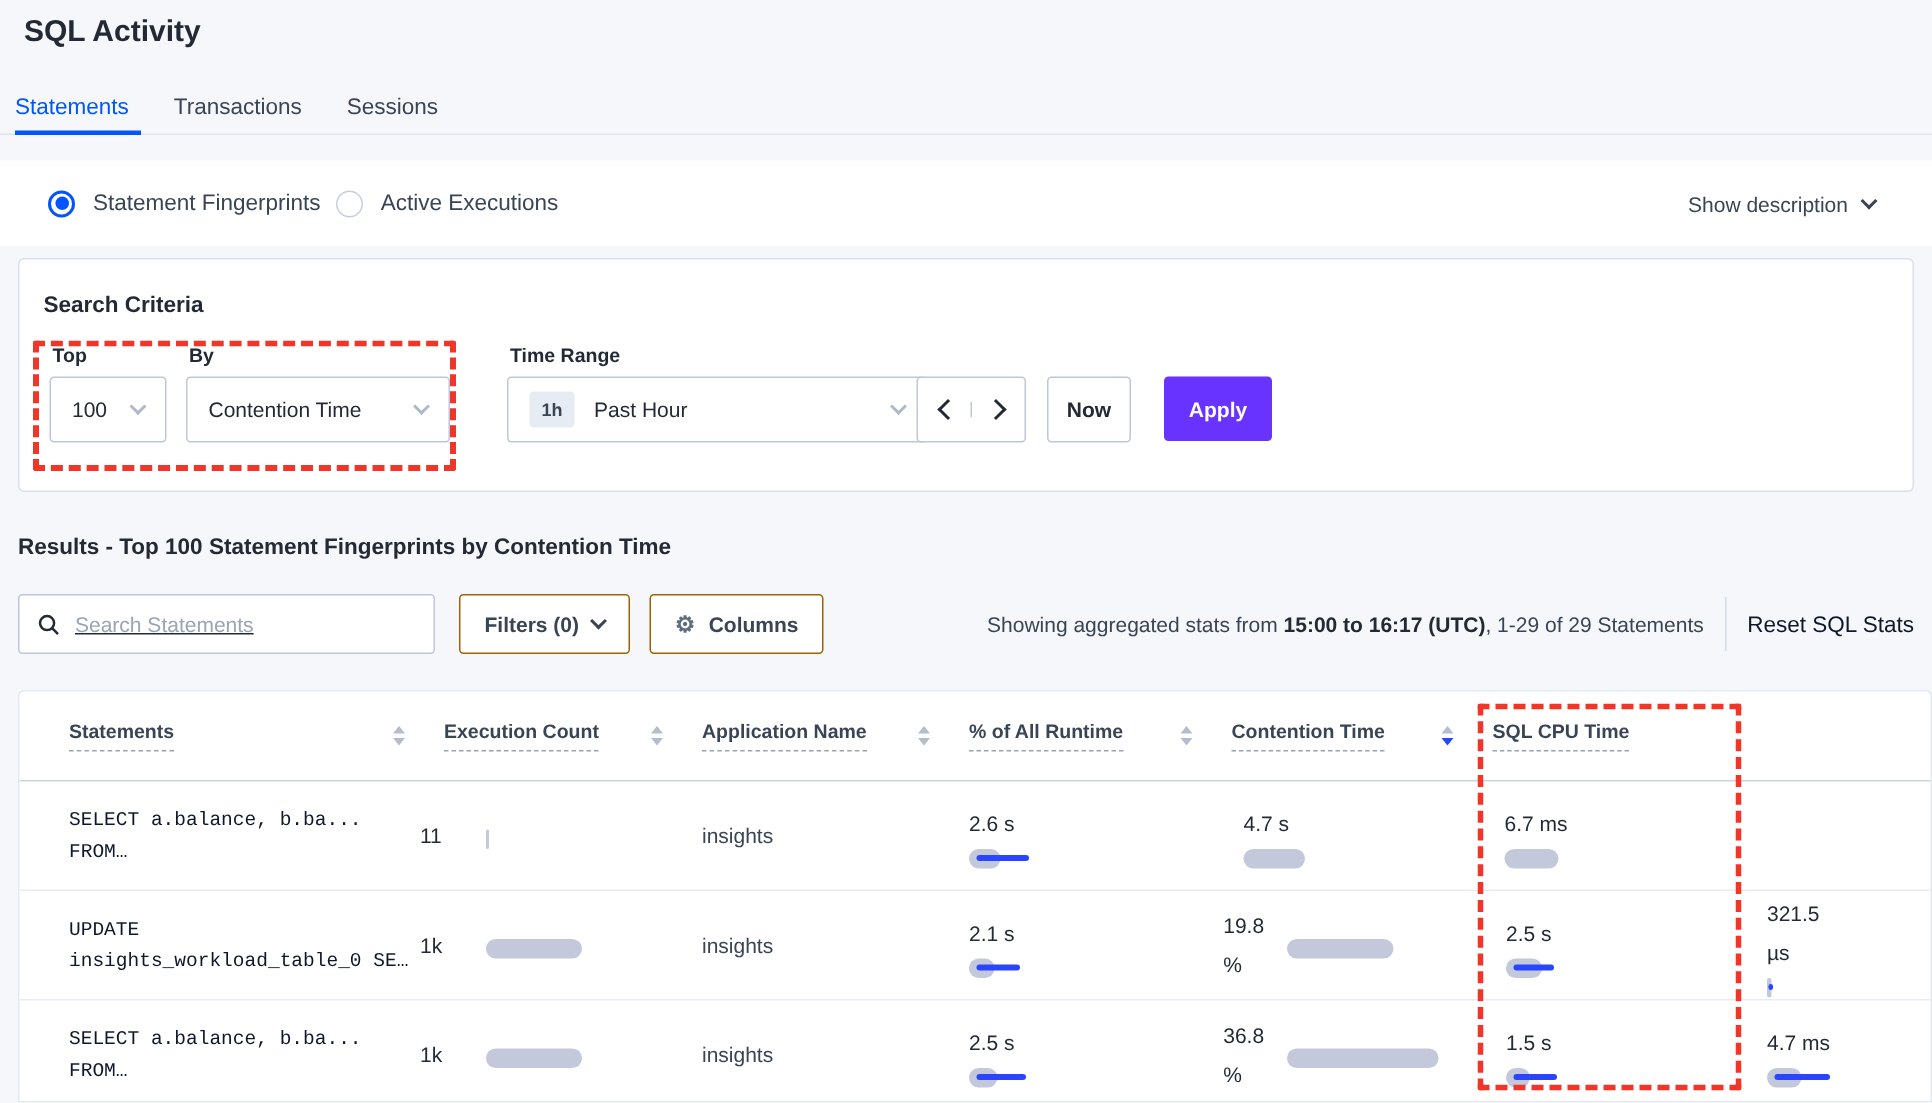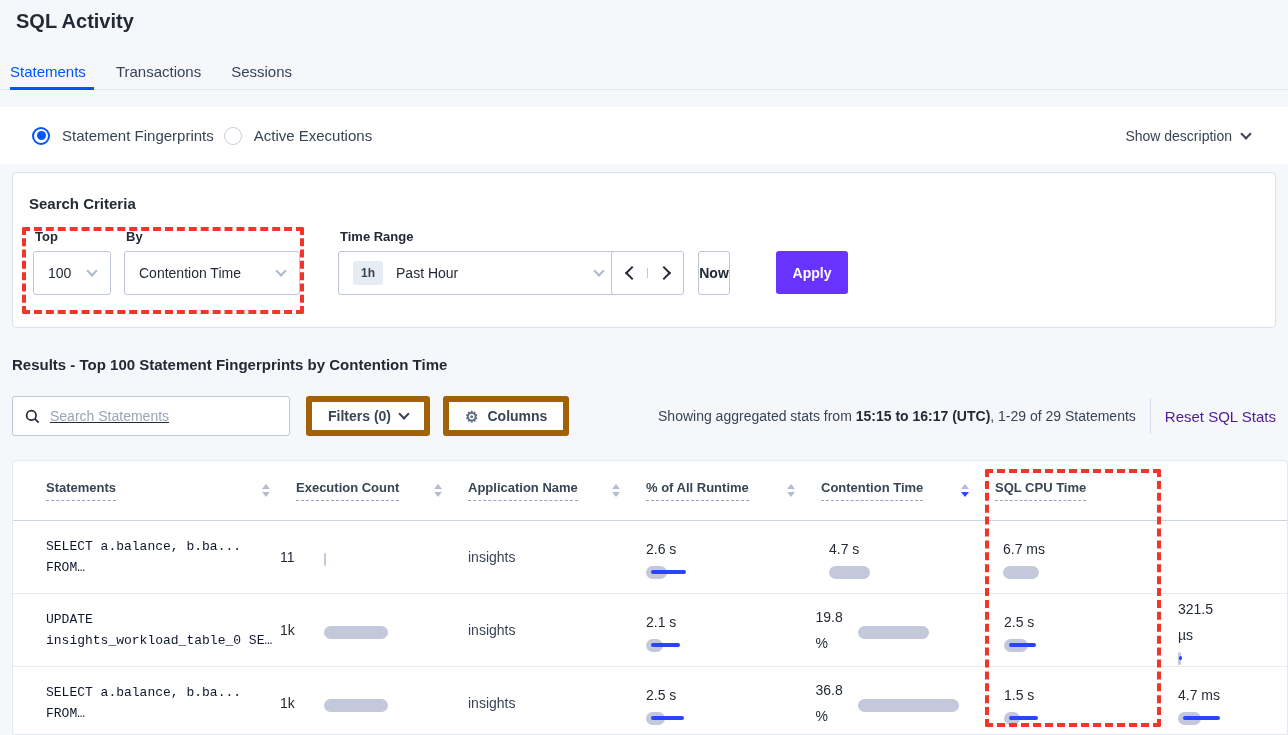--- a/index.html
+++ b/index.html
@@ -33,40 +33,40 @@
   .criteria-card { position:absolute; top:172px; left:12px; width:1264px; height:156px; background:#fff; border:1px solid #d9dfeb; border-radius:4px; }
   .card-title { position:absolute; left:16px; top:22px; font-size:15px; font-weight:700; color:#242a35; }
   .fld-label { position:absolute; top:56px; font-size:13px; font-weight:700; color:#242a35; }
   .select { position:absolute; top:78px; height:44px; border:1px solid #c0c6d9; border-radius:3px; background:#fff; display:flex; align-items:center; padding:0 14px; font-size:14px; color:#242a35; cursor:pointer; }
   .select .chev { margin-left:auto; }
   .badge-1h { background:#e6ebf4; color:#394455; font-size:12px; font-weight:700; border-radius:3px; padding:5px 8px; margin-right:13px; }
   .btn { display:flex; align-items:center; justify-content:center; border:1px solid #c0c6d9; border-radius:3px; background:#fff; font-size:14px; font-weight:700; color:#242a35; cursor:pointer; }
   .prevnext { position:absolute; left:598px; top:78px; width:73px; height:44px; display:flex; padding:0; }
   .prevnext .half { flex:1; display:flex; align-items:center; justify-content:center; cursor:pointer; }
   .prevnext .half + .half { border-left:1px solid #c0c6d9; }
-  .now-btn { position:absolute; left:685px; top:78px; width:32px; height:44px; }
+  .now-btn { position:absolute; left:685px; top:78px; width:56px; height:44px; }
   .apply-btn { position:absolute; left:763px; top:78px; width:72px; height:43px; background:#6933ff; border:none; color:#fff; }
   
   .red-rect { position:absolute; border:4px dashed #f13528; border-radius:2px; pointer-events:none; z-index:50; }
   .rect1 { left:22px; top:227px; width:282px; height:87px; }
   .rect2 { left:985px; top:469px; width:176px; height:258px; }
   
   .results-heading { position:absolute; left:12px; top:356px; font-size:15px; font-weight:700; color:#242a35; }
   .toolbar { position:absolute; top:396px; left:12px; width:1264px; height:40px; display:flex; align-items:center; }
   .search-box { width:278px; height:40px; background:#fff; border:1px solid #c0c6d9; border-radius:3px; display:flex; align-items:center; padding:0 12px; }
   .search-box input { border:none; outline:none; flex:1; margin-left:10px; font-size:14px; color:#242a35; font-family:"Liberation Sans",sans-serif; background:transparent;text-decoration:underline; }
   .search-box input::placeholder { color:#9aa4b5; }
-  .tb-btn { height:40px; padding:0 16px; display:flex; align-items:center; gap:9px; background:#fff; border:6px solid #a16207; border-radius:3px; font-size:14px; font-weight:700; color:#394455; cursor:pointer; }
+  .tb-btn { height:40px; padding:0 16px; display:flex; align-items:center; gap:9px; background:#fff; border:1px solid #a16207; border-radius:3px; font-size:14px; font-weight:700; color:#394455; cursor:pointer; }
   .tb-btn.filters { margin-left:16px; }
   .tb-btn.columns { margin-left:13px; }
   .gear-glyph { font-size:15px; color:#5f6c81; line-height:1; }
   .stats { margin-left:auto; font-size:14px; color:#394455; white-space:nowrap; }
   .stats b { color:#242a35; }
   .vdiv { width:1px; height:36px; background:#d6dce8; margin:0 14px; flex:none; }
-  .reset-link { font-size:15px; color:#4c1d95; white-space:nowrap; cursor:pointer; text-decoration:none; }
+  .reset-link { font-size:15px; color:#0f172a; white-space:nowrap; cursor:pointer; text-decoration:none; }
   
   .table-card { position:absolute; top:460px; left:12px; width:1276px; height:275px; background:#fff; border:1px solid #e4e9f1; border-radius:4px 4px 0 0; overflow:hidden; }
   .trow { display:flex; width:1422px; }
   .thead { height:60px; align-items:center; border-bottom:1px solid #ccd4e0; }
   .th { display:flex; align-items:center; justify-content:space-between; padding-right:26px; cursor:pointer; }
   .th-label { font-size:13px; font-weight:700; color:#394455; border-bottom:1px dashed #97a3b7; padding-bottom:5px; white-space:nowrap; }
   .sort { display:flex; flex-direction:column; gap:3px; align-items:center; }
   .sort .up   { width:0; height:0; border-left:4.5px solid transparent; border-right:4.5px solid transparent; border-bottom:5px solid #b4bdcd; }
   .sort .down { width:0; height:0; border-left:4.5px solid transparent; border-right:4.5px solid transparent; border-top:5px solid #b4bdcd; }
   .sort.desc .down { border-top-color:#2945ff; }
@@ -160,21 +160,21 @@
       <input type="text" placeholder="Search Statements" style="">
     </div>
     <div class="tb-btn filters">
       <span>Filters (0)</span>
       <span class="chev dark"></span>
     </div>
     <div class="tb-btn columns">
       <span class="gear-glyph">⚙</span>
       <span>Columns</span>
     </div>
-    <div class="stats"><span>Showing aggregated stats from </span><b>15:15 to 16:17 (UTC)</b><span>, 1-29 of 29 Statements</span></div>
+    <div class="stats"><span>Showing aggregated stats from </span><b>15:00 to 16:17 (UTC)</b><span>, 1-29 of 29 Statements</span></div>
     <div class="vdiv"></div>
     <a class="reset-link">Reset SQL Stats</a>
   </div>
 
   <div class="table-card">
     <div class="trow thead">
       <div class="th c1">
         <span class="th-label">Statements</span>
         <span class="sort">
             <i class="up"></i>

